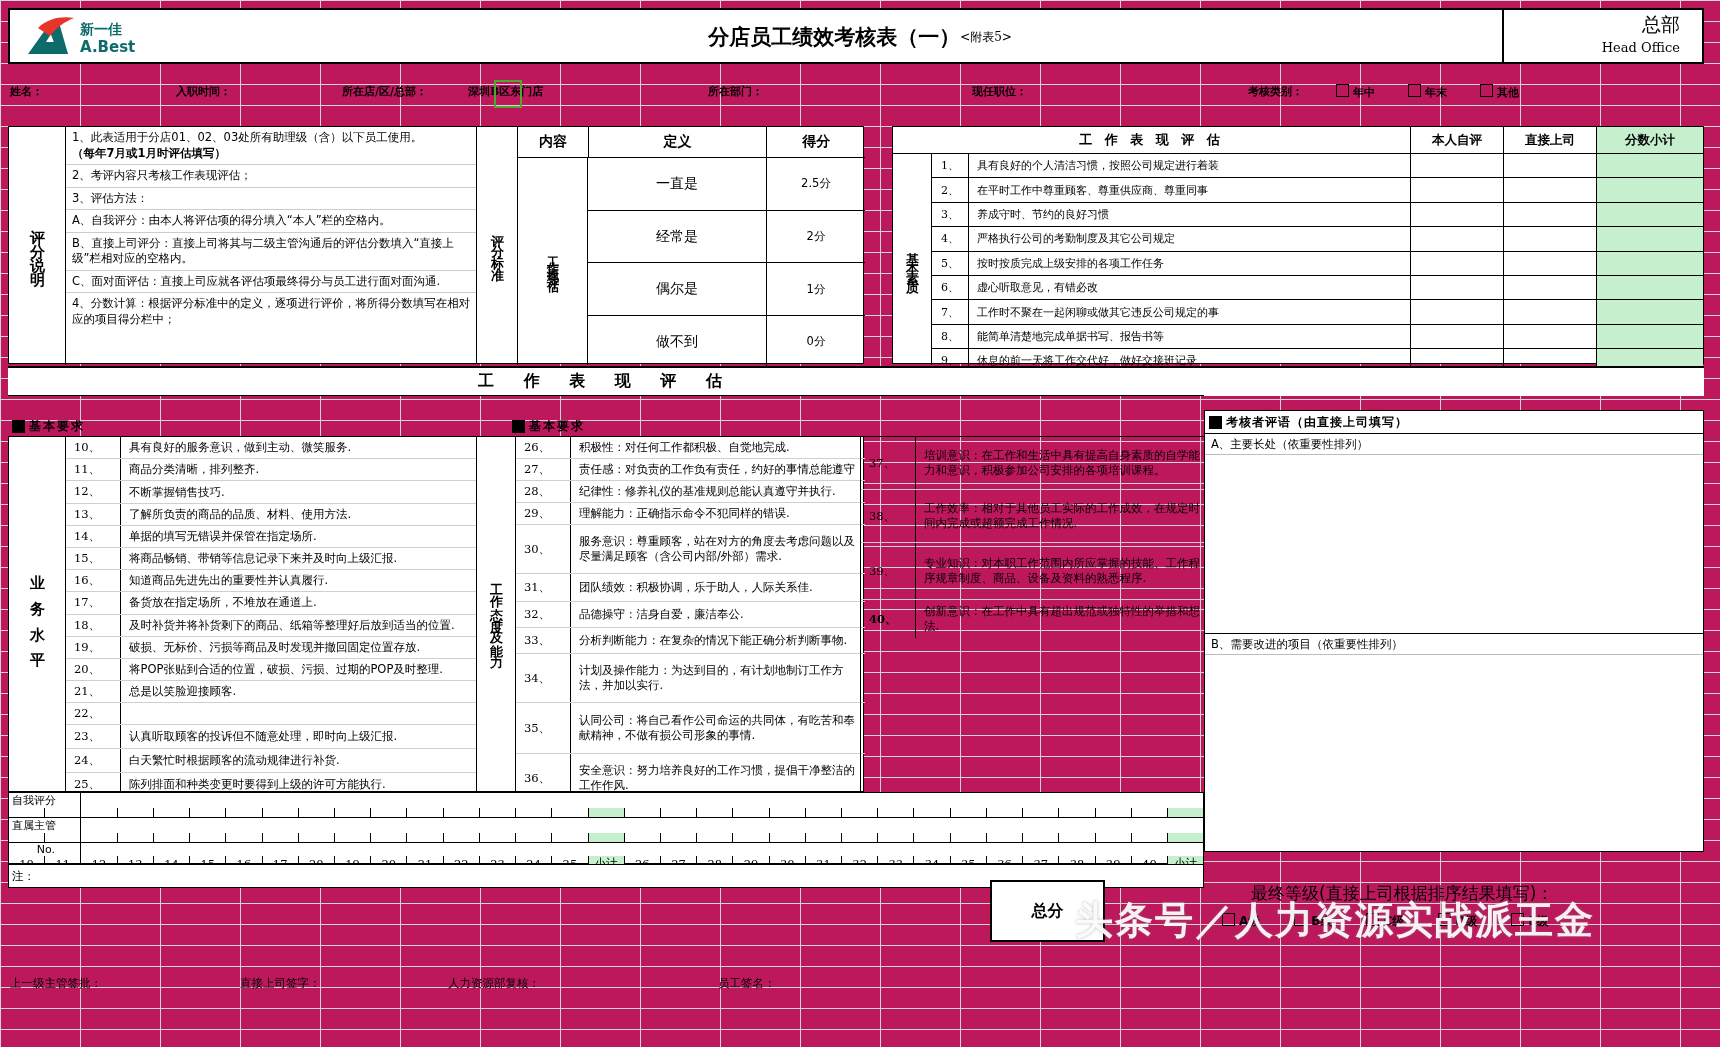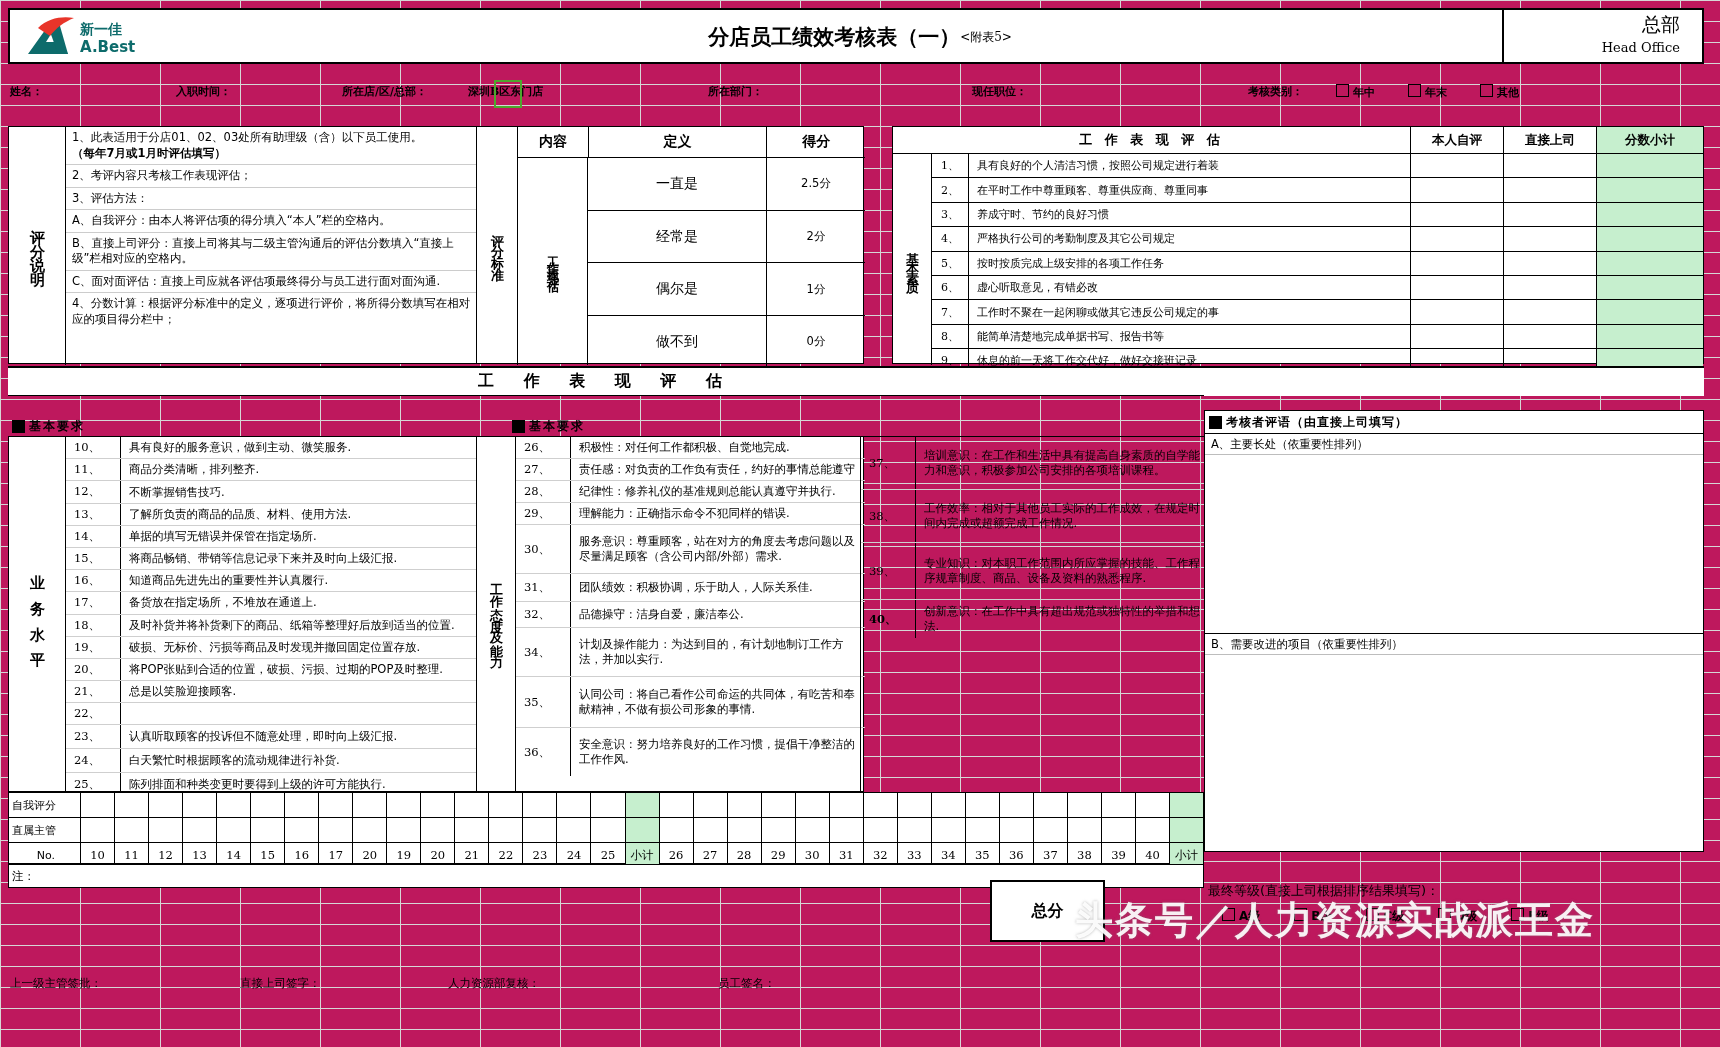--- a/index.html
+++ b/index.html
@@ -137,26 +137,26 @@
   #colC{left:860px;top:436px;width:344px;height:356px;z-index:4;border-left:1px solid #000;}
   #colCList{width:344px;height:356px;}
 
   
   #cmt{left:1204px;top:410px;width:500px;height:442px;z-index:4;}
   #cmtHead{height:22px;display:flex;align-items:center;padding-left:4px;font-size:12px;font-weight:bold;
     letter-spacing:1px;font-family:"DejaVu Serif","Liberation Serif",serif;border-bottom:1px solid #000;}
   .cmtSub{height:20px;display:flex;align-items:center;padding-left:6px;font-size:11.5px;border-bottom:1px solid #bdbdbd;}
   .cmtArea{border-bottom:1px solid #000;}
   #finalGrade{left:1204px;top:880px;width:500px;height:60px;z-index:5;}
-  #fgTitle{font-size:13px;padding-left:4px;padding-top:2px;}
+  #fgTitle{font-size:17px;padding-left:4px;padding-top:2px;margin-left:43px;}
   #fgOpts{display:flex;gap:34px;padding-left:18px;padding-top:8px;font-size:12px;font-weight:bold;}
 
   
   #strip{left:8px;top:792px;width:1196px;height:72px;z-index:5;}
-  .striprow{display:flex;height:24px;border-bottom:1px solid #000;}
+  .striprow{display:flex;height:24px;border-bottom:1px solid #000;flex-direction:column;}
   .striprow:last-child{border-bottom:0;}
   .stripLbl{width:68px;flex:none;border-right:1px solid #000;display:flex;align-items:center;
     padding-left:3px;font-size:11px;}
   .cellsWrap{flex:1;display:flex;}
   .cell{flex:1;border-right:1px solid #000;display:flex;align-items:center;justify-content:center;font-size:11.5px;
     font-family:"DejaVu Serif","Liberation Serif",serif;}
   .cell:last-child{border-right:0;}
 
   
   #noteRow{left:8px;top:864px;width:1196px;height:24px;z-index:5;}
@@ -459,20 +459,24 @@
           <div class="itNo">30、</div>
           <div class="itTxt">服务意识：尊重顾客，站在对方的角度去考虑问题以及尽量满足顾客（含公司内部/外部）需求.</div>
         </div>
       <div class="itrow" style="height:27px">
           <div class="itNo">31、</div>
           <div class="itTxt">团队绩效：积极协调，乐于助人，人际关系佳.</div>
         </div>
       <div class="itrow" style="height:25px">
           <div class="itNo">32、</div>
           <div class="itTxt">品德操守：洁身自爱，廉洁奉公.</div>
+        </div>
+      <div class="itrow" style="height:25px">
+          <div class="itNo">33、</div>
+          <div class="itTxt">分析判断能力：在复杂的情况下能正确分析判断事物.</div>
         </div>
       <div class="itrow" style="height:48px">
           <div class="itNo">34、</div>
           <div class="itTxt">计划及操作能力：为达到目的，有计划地制订工作方法，并加以实行.</div>
         </div>
       <div class="itrow" style="height:50px">
           <div class="itNo">35、</div>
           <div class="itTxt">认同公司：将自己看作公司命运的共同体，有吃苦和奉献精神，不做有损公司形象的事情.</div>
         </div>
       <div class="itrow" style="height:48px;border-bottom:0">

